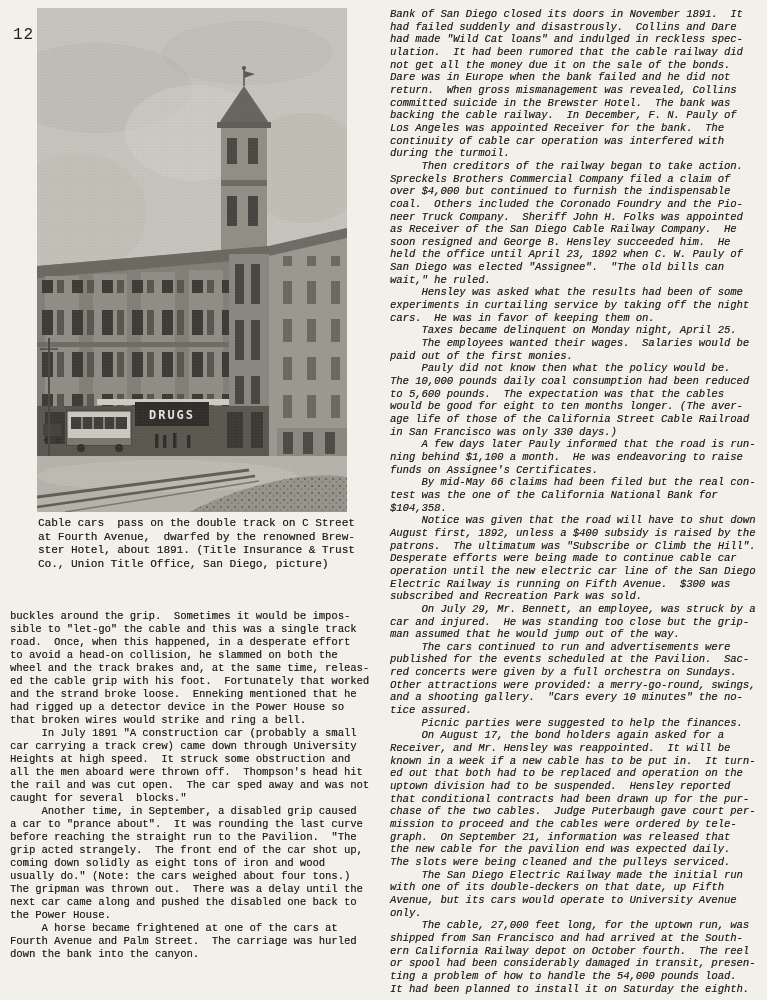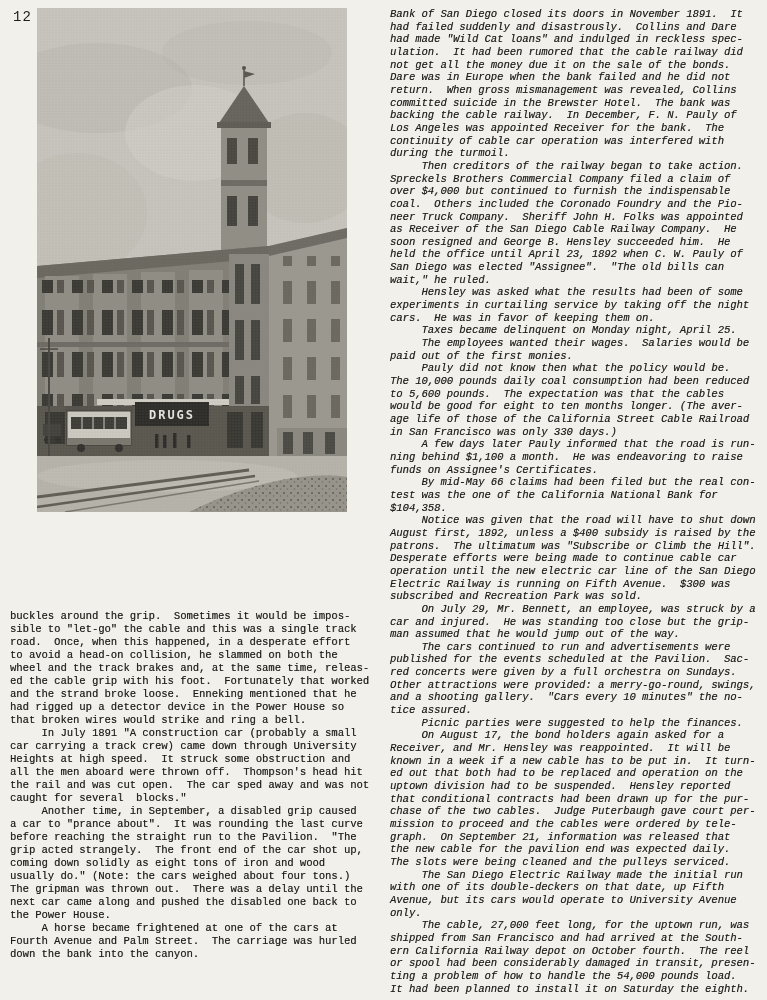--- a/index.html
+++ b/index.html
@@ -6,22 +6,22 @@
   body {
     width: 767px; height: 1000px;
     background: #f2f0ea;
     font-family: "Liberation Mono", "DejaVu Sans Mono", monospace;
     color: #1e1d1a;
     overflow: hidden;
   }
   .page { position: relative; width: 767px; height: 1000px; }
 
   .page-number {
-    position: absolute; left: 13px; top: 9px;
-    font-size: 14px; letter-spacing: 1px;
+    position: absolute; left: 13px; top: 26px;
+    font-size: 16px; letter-spacing: 1px;
   }
 
   .photo-frame {
     position: absolute; left: 37px; top: 8px;
     width: 310px; height: 504px;
     overflow: hidden;
   }
   .photo-frame svg { display: block; }
 
   .caption {
@@ -169,20 +169,24 @@
           <line x1="0" y1="489" x2="212" y2="462" stroke="#605d55" stroke-width="3"></line>
           <line x1="0" y1="499" x2="218" y2="468" stroke="#605d55" stroke-width="2.5"></line>
           <line x1="28" y1="504" x2="222" y2="473" stroke="#7a776e" stroke-width="1.5"></line>
         </g>
       </g>
 
       <rect x="0" y="0" width="310" height="504" fill="url(#ht)"></rect>
     </svg>
   </div>
 
+  <div class="caption">Cable cars  pass on the double track on C Street
+at Fourth Avenue,  dwarfed by the renowned Brew-
+ster Hotel, about 1891. (Title Insurance &amp; Trust
+Co., Union Title Office, San Diego, picture)</div>
 
   <div class="left-col">
     <div>buckles around the grip.  Sometimes it would be impos-
 sible to "let-go" the cable and this was a single track
 road.  Once, when this happened, in a desperate effort
 to avoid a head-on collision, he slammed on both the
 wheel and the track brakes and, at the same time, releas-
 ed the cable grip with his foot.  Fortunately that worked
 and the strand broke loose.  Enneking mentioned that he
 had rigged up a detector device in the Power House so

